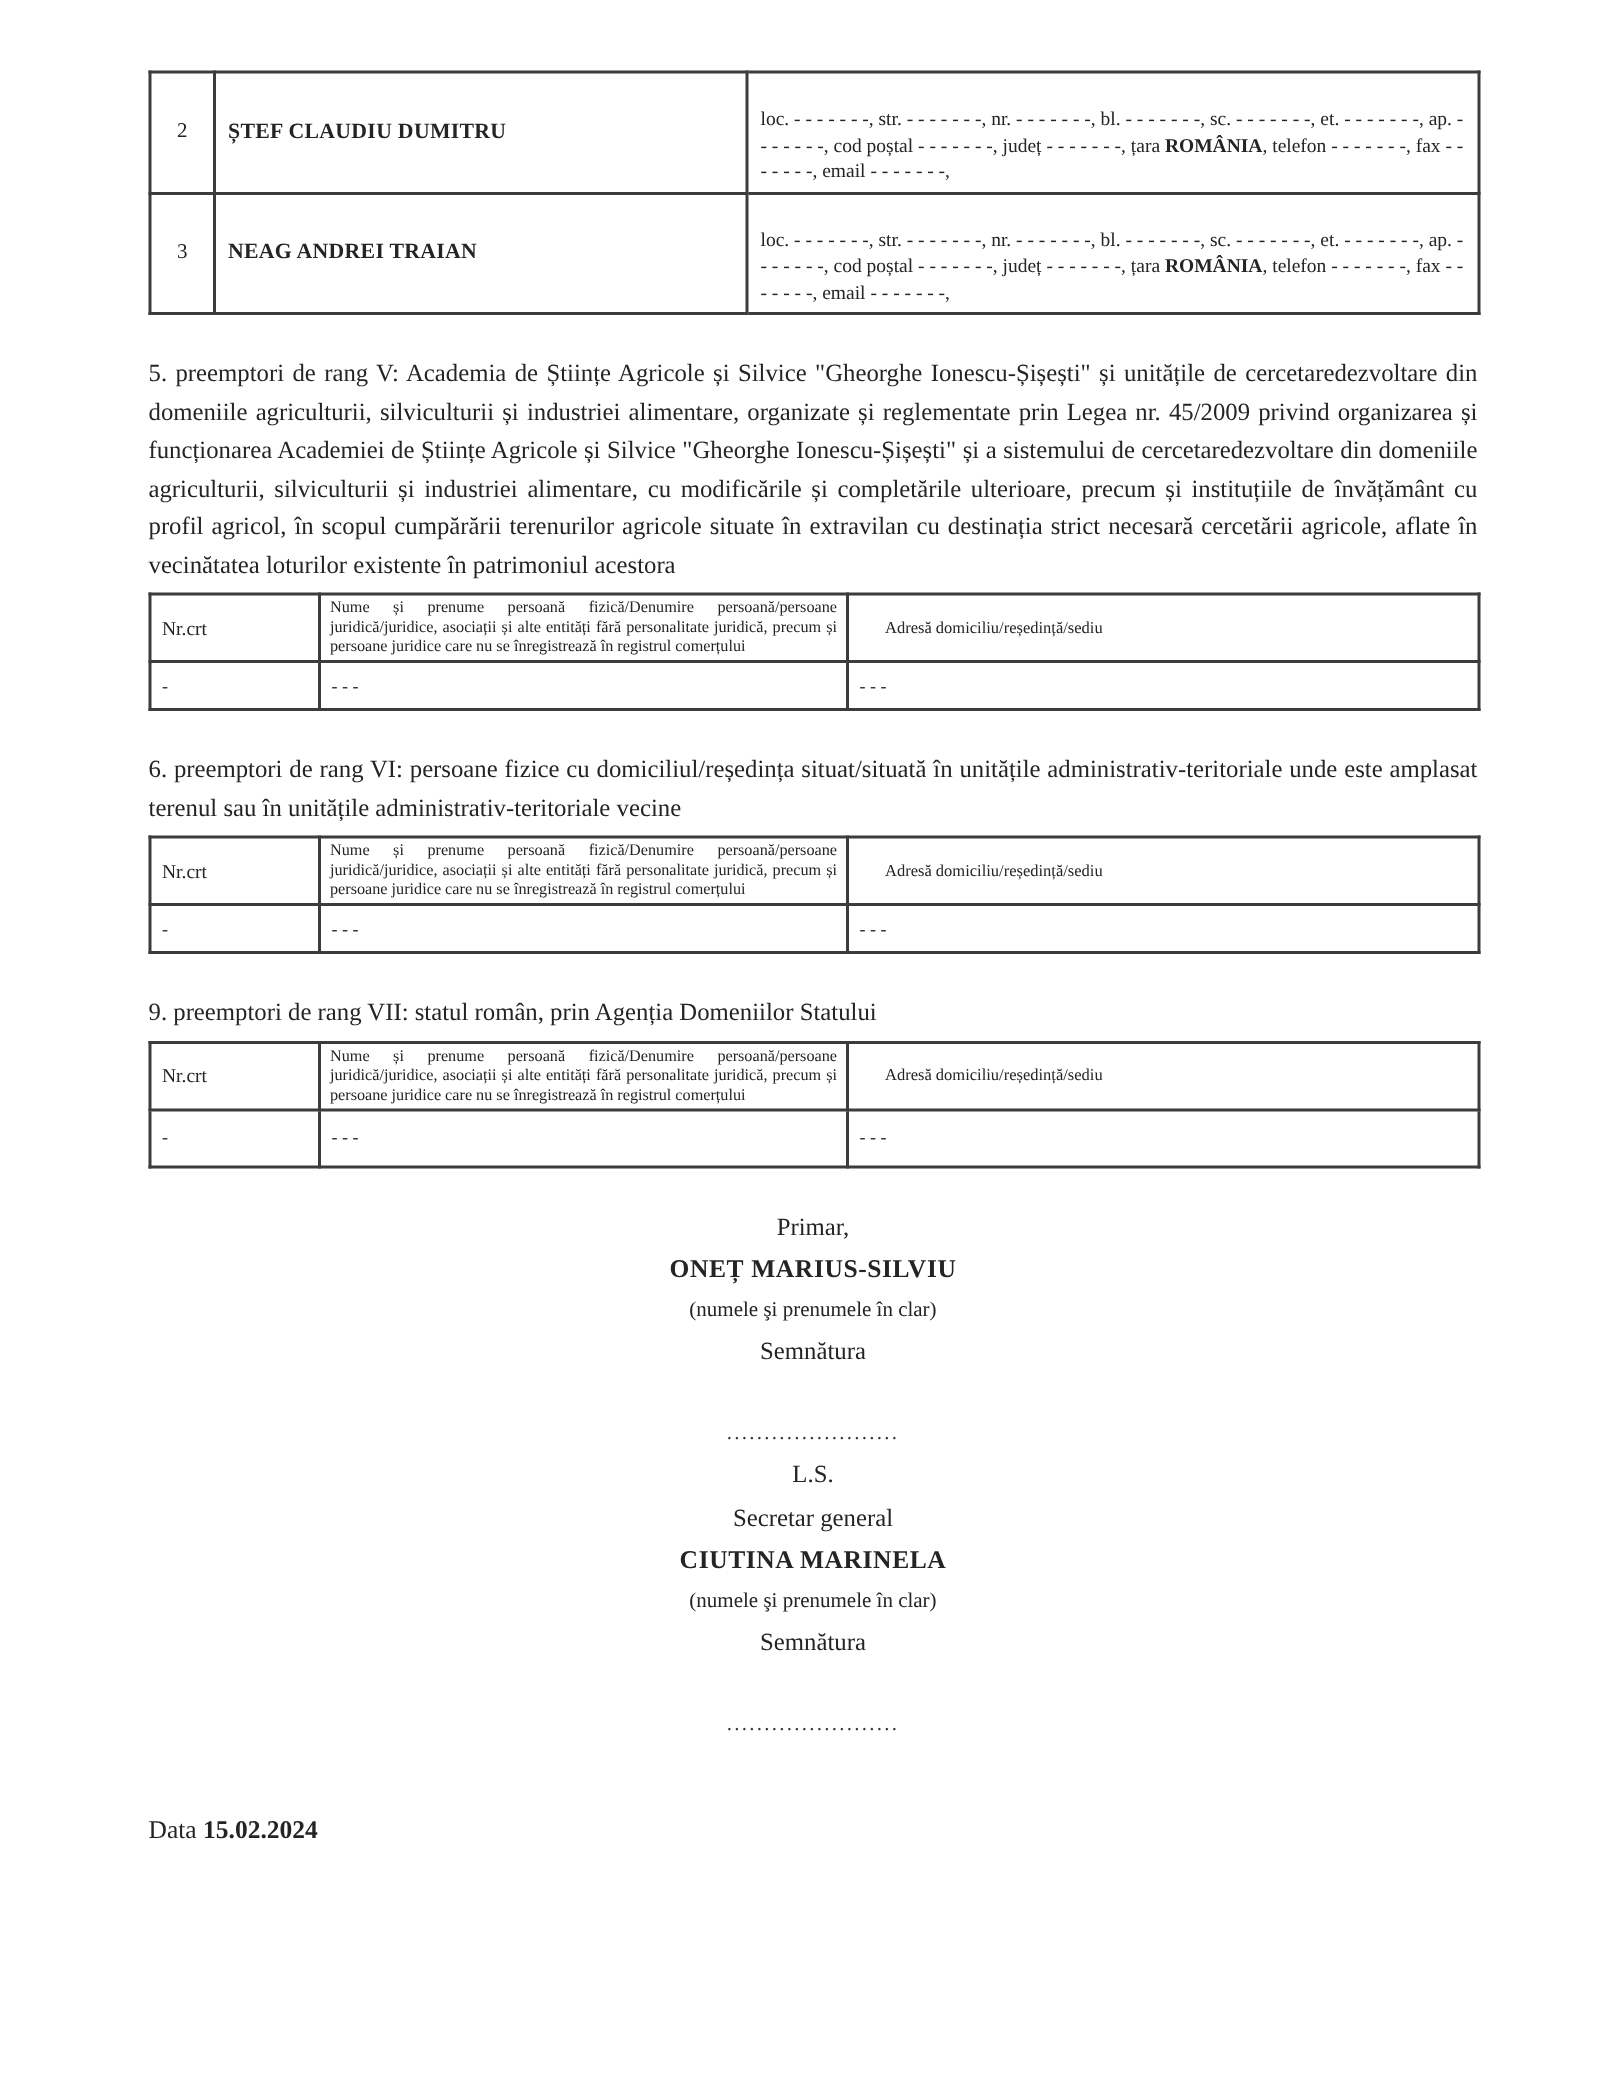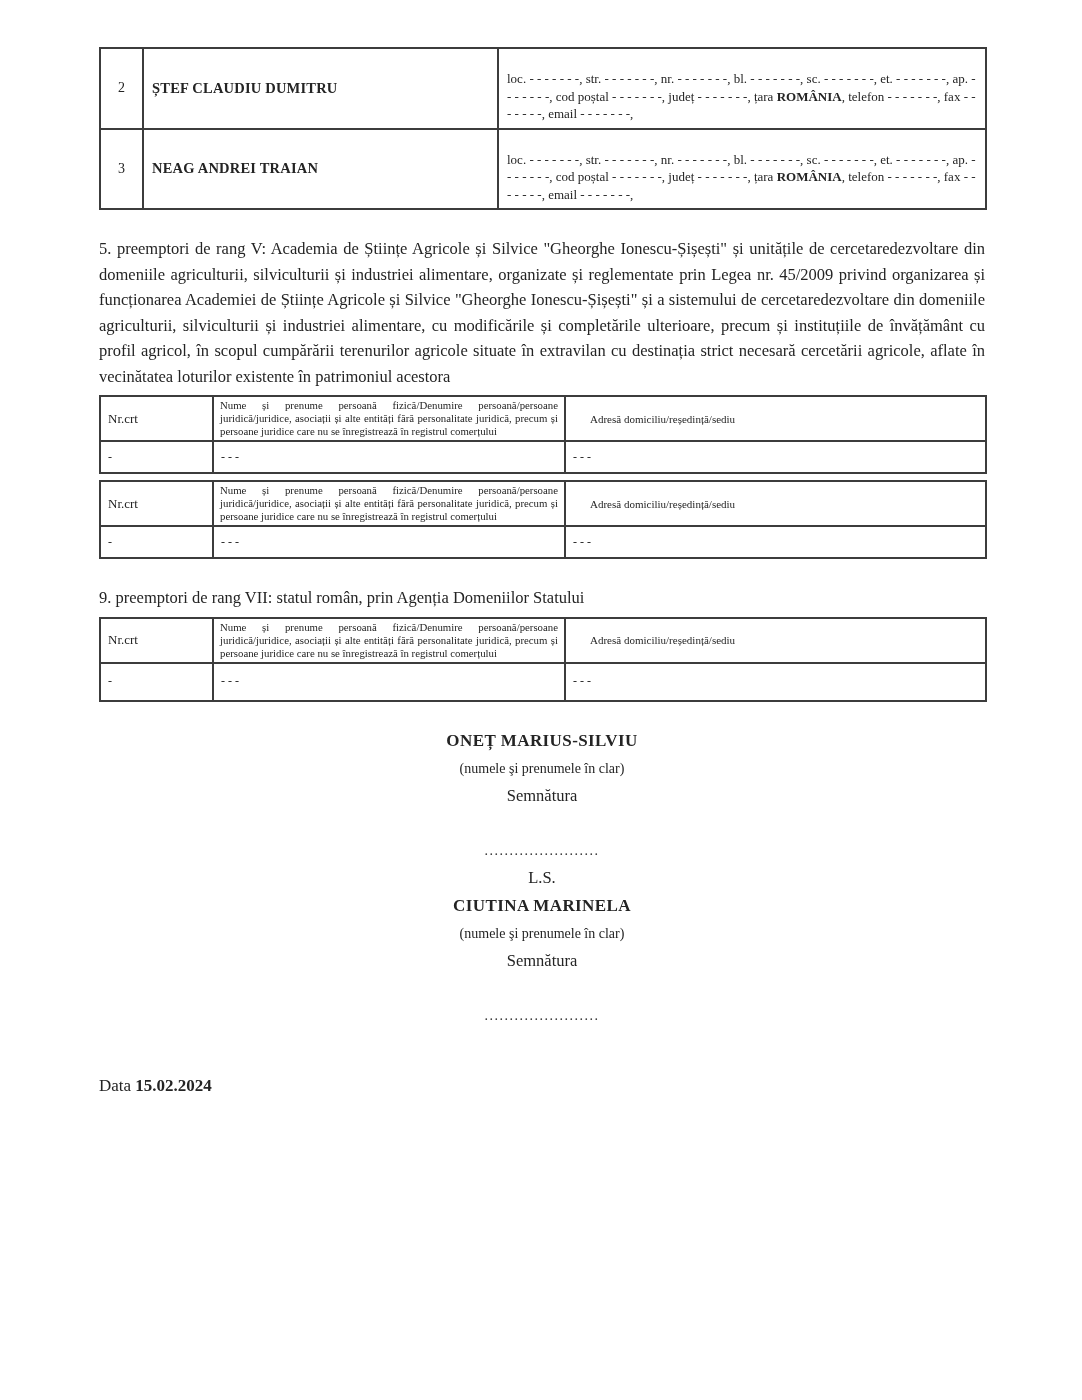--- a/index.html
+++ b/index.html
@@ -101,20 +101,21 @@
         <td class="addr-cell">Adresă domiciliu/reședință/sediu</td>
       </tr>
       <tr class="row">
         <td>-</td>
         <td>- - -</td>
         <td>- - -</td>
       </tr>
     </tbody>
       </table>
 
+    <p class="para">6. preemptori de rang VI: persoane fizice cu domiciliul/reședința situat/situată în unitățile administrativ-teritoriale unde este amplasat terenul sau în unitățile administrativ-teritoriale vecine</p>
     <table class="ptable">
       <colgroup>
           <col class="col-nr">
           <col class="col-name">
           <col class="col-addr">
         </colgroup>
       <tbody>
           <tr class="hdr">
         <td class="nr-cell">Nr.crt</td>
         <td class="name-cell">Nume și prenume persoană fizică/Denumire persoană/persoane juridică/juridice, asociații și alte entități fără personalitate juridică, precum și persoane juridice care nu se înregistrează în registrul comerțului</td>
@@ -143,25 +144,27 @@
       </tr>
       <tr class="row">
         <td>-</td>
         <td>- - -</td>
         <td>- - -</td>
       </tr>
     </tbody>
       </table>
 
     <div class="sig-block">
+      <div class="sig-line">Primar,</div>
       <div class="sig-name">ONEȚ MARIUS-SILVIU</div>
       <div class="sig-note">(numele şi prenumele în clar)</div>
       <div class="sig-line">Semnătura</div>
       <div class="sig-dots">.......................</div>
       <div class="sig-ls">L.S.</div>
+      <div class="sig-line">Secretar general</div>
       <div class="sig-name">CIUTINA MARINELA</div>
       <div class="sig-note">(numele şi prenumele în clar)</div>
       <div class="sig-line">Semnătura</div>
       <div class="sig-dots">.......................</div>
     </div>
 
     <div class="date-line">
       <span>Data </span><span class="date-value">15.02.2024</span>
     </div>
 

